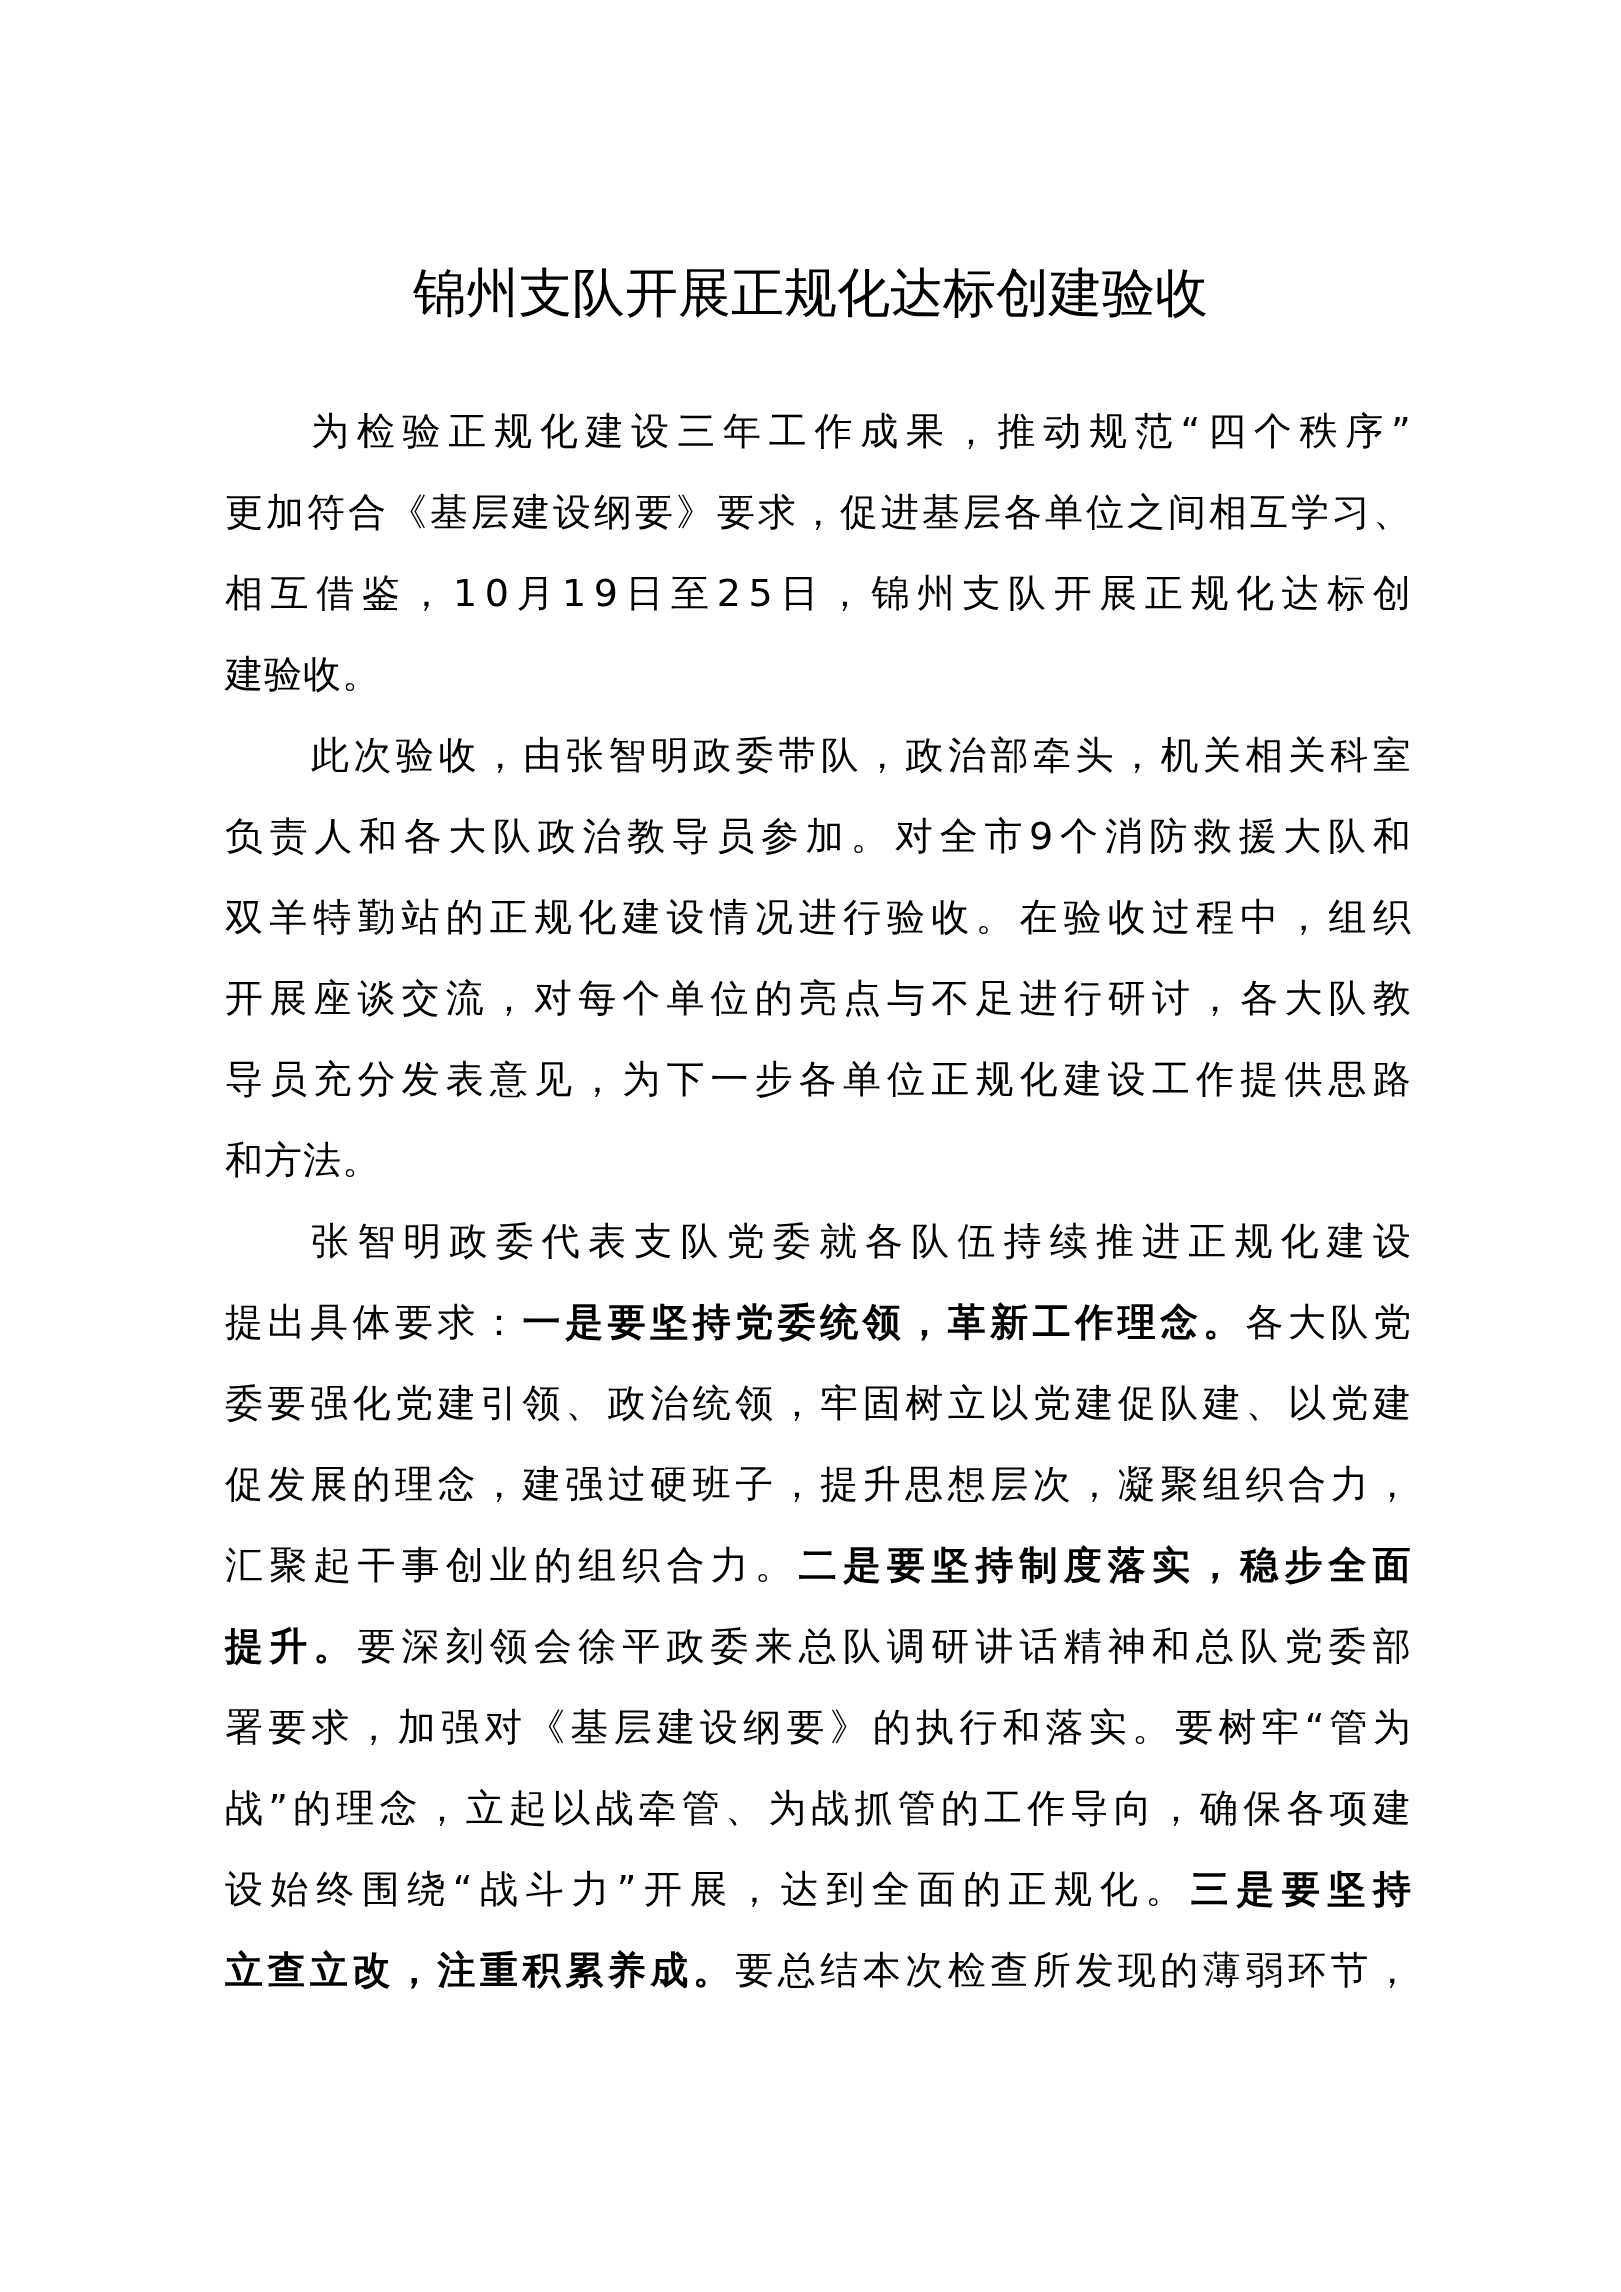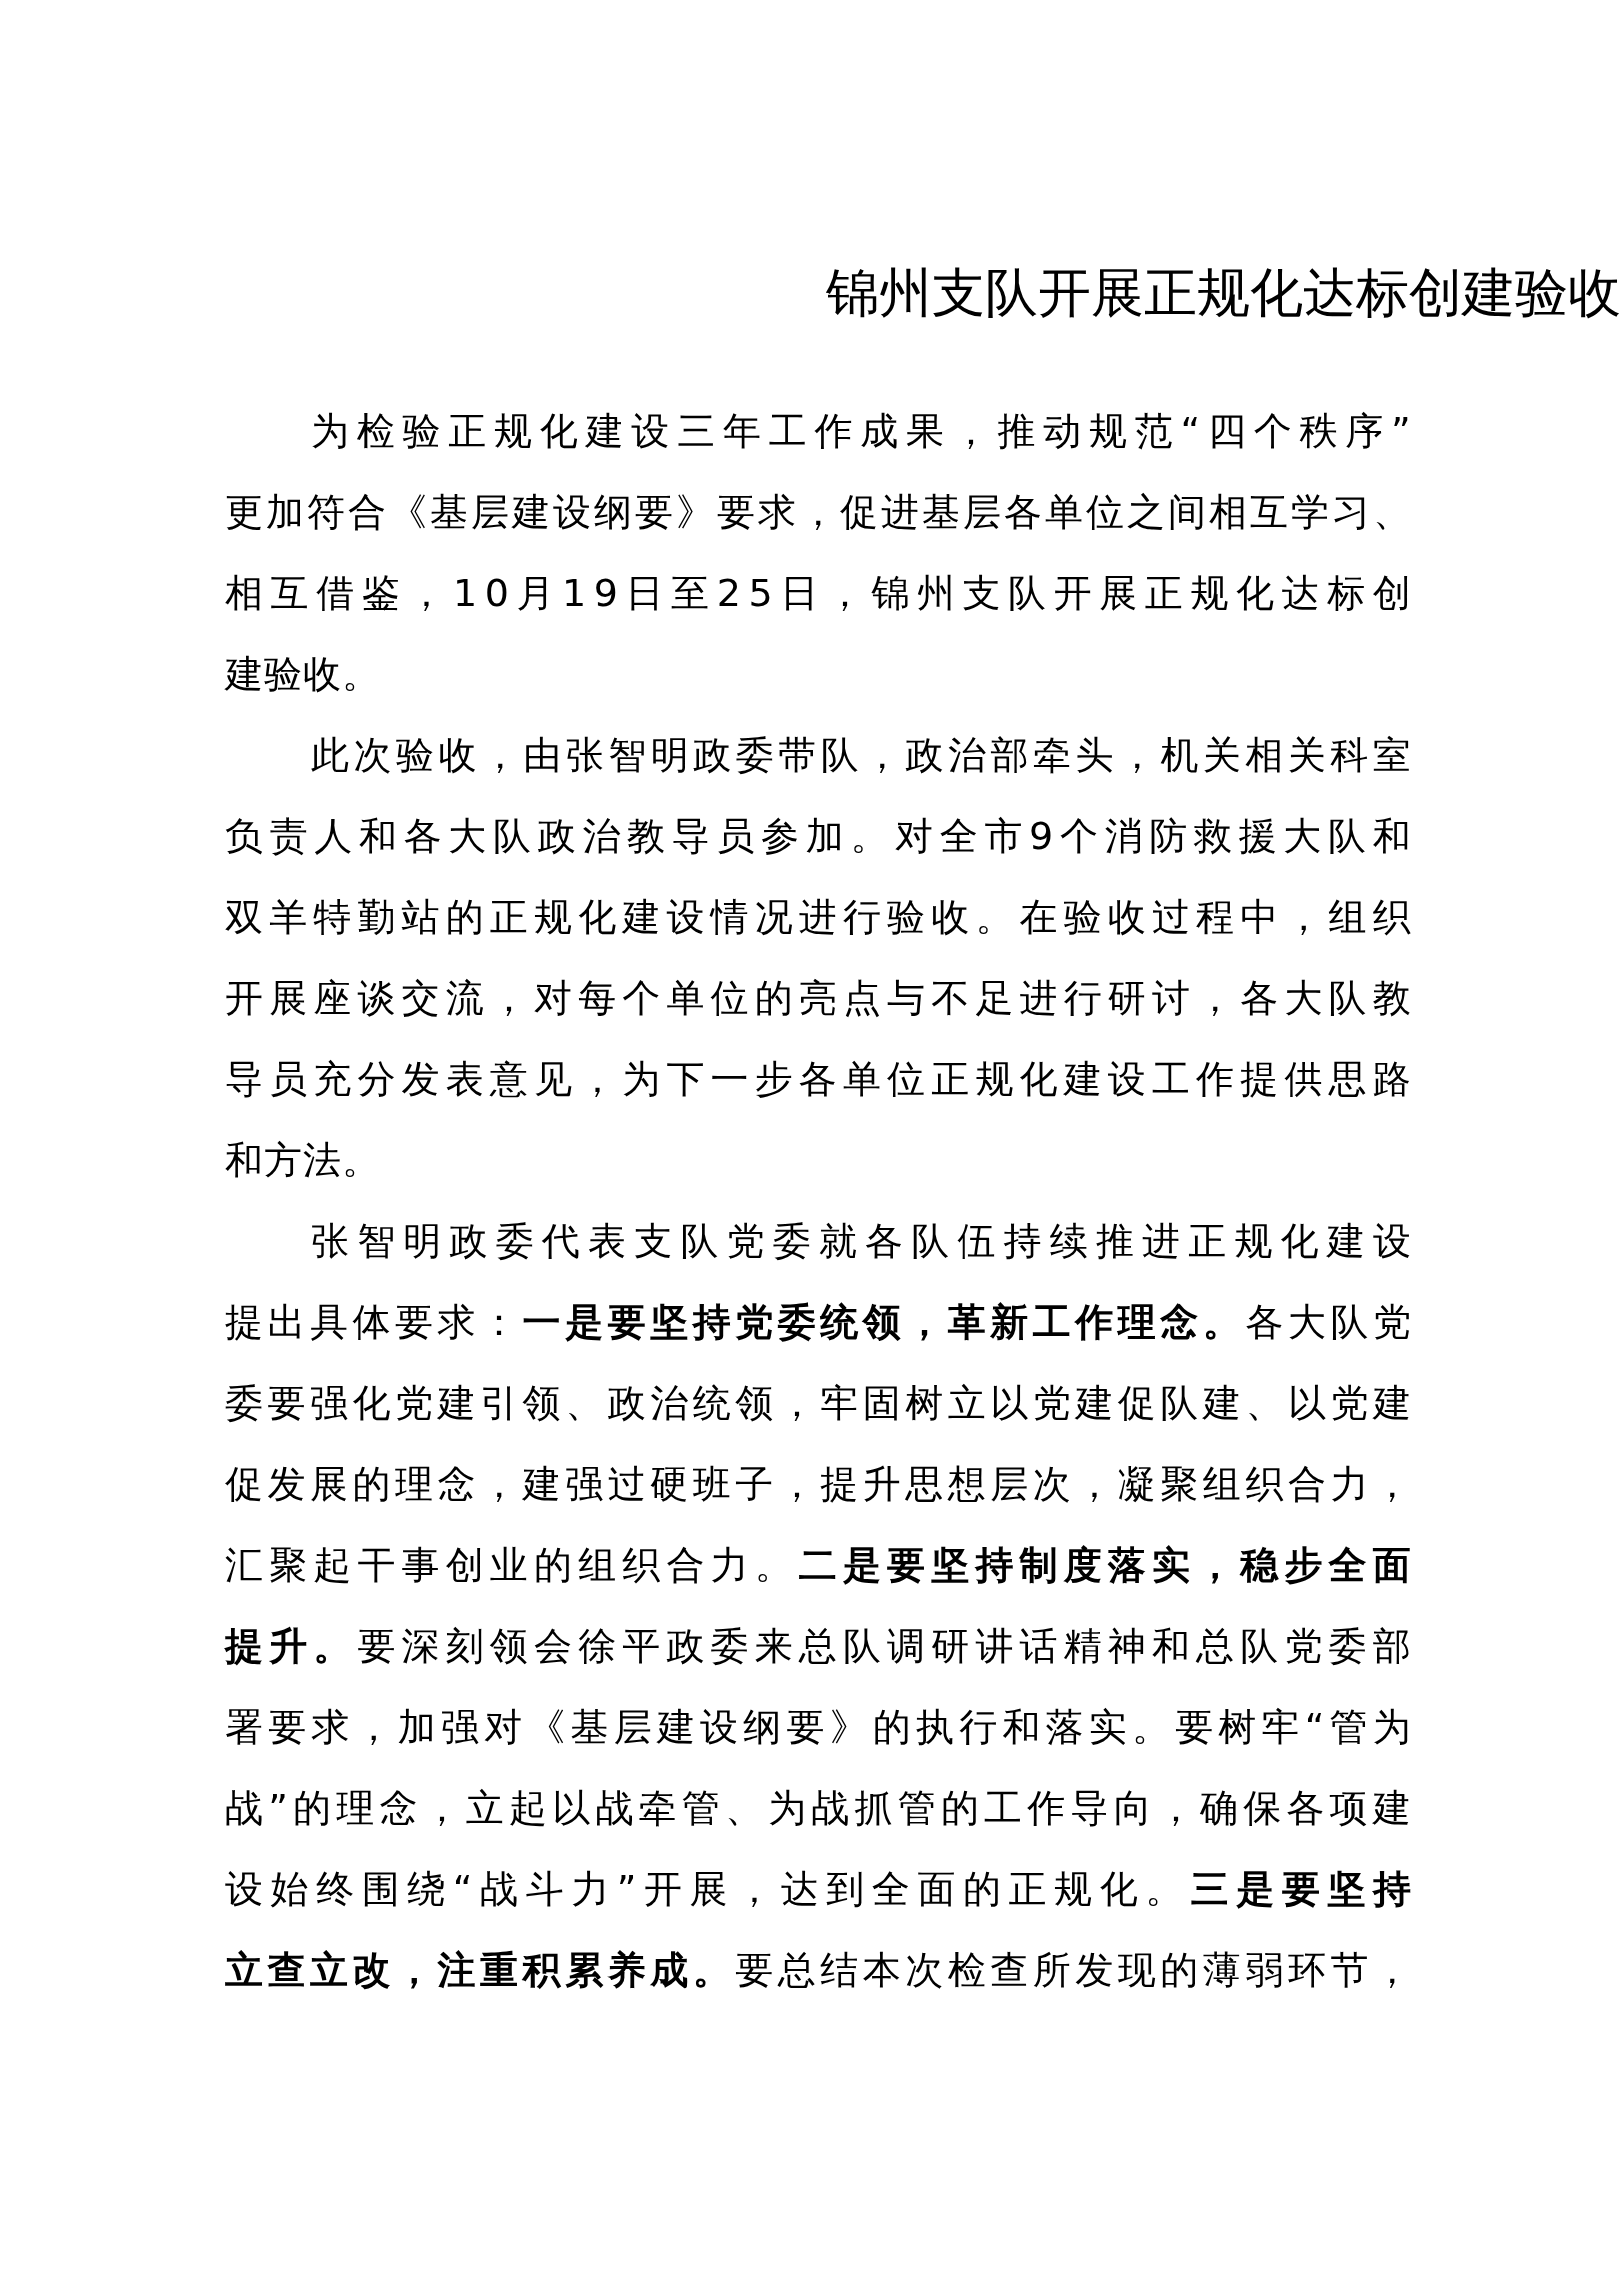--- a/index.html
+++ b/index.html
@@ -1,18 +1,18 @@
 <!DOCTYPE html>
 <html><head>
 <meta charset="utf-8">
 <style>
   html, body { margin: 0; padding: 0; background: #ffffff; }
   body { width: 1621px; height: 2293px; position: relative; overflow: hidden;
          font-family: "DejaVu Sans", "Liberation Sans", sans-serif; color: #000; }
-  .title { position: absolute; top: 222px; left: 0; width: 1621px; text-align: right;
+  .title { position: absolute; top: 222px; left: 0; width: 1621px; text-align: center;
            font-size: 53px; line-height: 69px; letter-spacing: 0px; font-weight: normal; }
   .body { position: absolute; top: 404px; left: 225px; width: 1186px; }
   .line { height: 81px; line-height: 55px; font-size: 38px; white-space: nowrap;
           display: flex; justify-content: space-between; }
   .line.last { justify-content: flex-start; }
   .line.indent { padding-left: 86px; }
   b { font-weight: bold; }
 </style>
 </head>
 <body>

